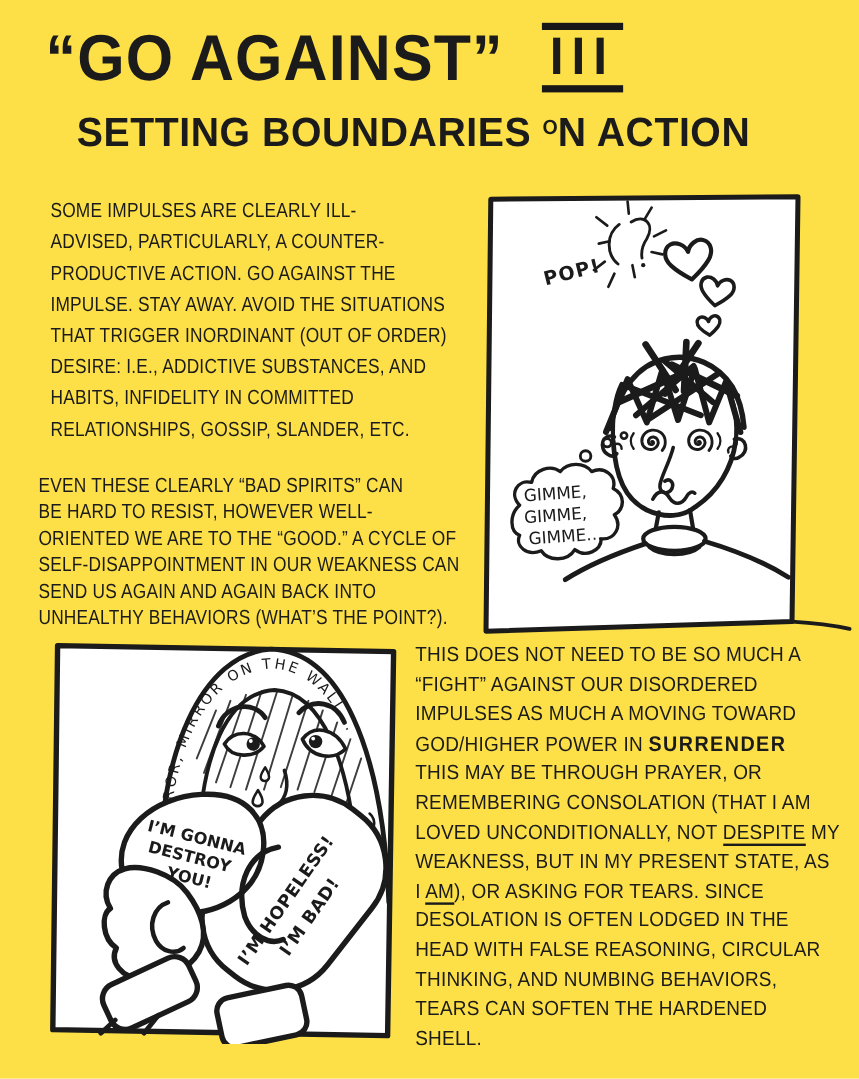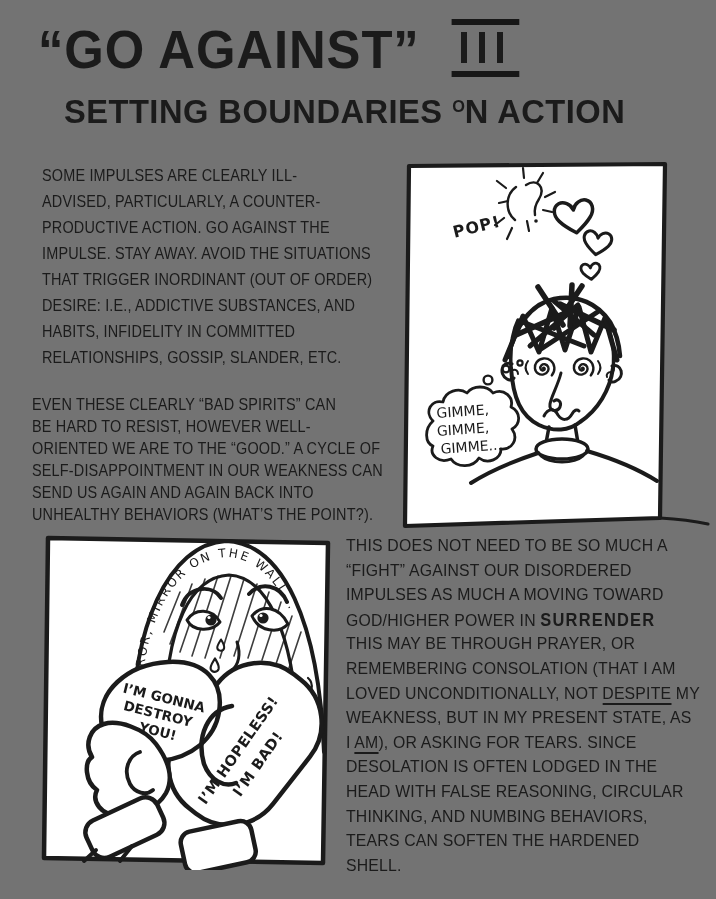--- a/index.html
+++ b/index.html
@@ -1,16 +1,16 @@
 <!DOCTYPE html>
 <html><head>
 <meta charset="utf-8">
 <style>
   html,body{margin:0;padding:0;background:#ffffff;}
-  .page{position:relative;width:716px;height:899px;background:#737373;overflow:hidden;
+  .page{position:relative;width:716px;height:899px;background:#fde047;overflow:hidden;
         font-family:"Liberation Sans",sans-serif;color:#1b1b1b;}
   
   .title{position:absolute;left:38px;top:18px;font-size:54px;font-weight:700;letter-spacing:1px;
          white-space:nowrap;transform:scaleX(.94);transform-origin:0 0;}
   .numeral{display:inline-block;margin-left:34px;border-top:6px solid #171717;border-bottom:6px solid #171717;
            padding:1px 7px 0 7px;font-size:44px;letter-spacing:7px;line-height:1.02;vertical-align:5px;}
   .subtitle{position:absolute;left:64px;top:92px;font-size:34px;font-weight:700;letter-spacing:.5px;
             white-space:nowrap;transform:scaleX(.96);transform-origin:0 0;}
   .sup-o{font-size:.5em;vertical-align:.62em;letter-spacing:0;}
   

